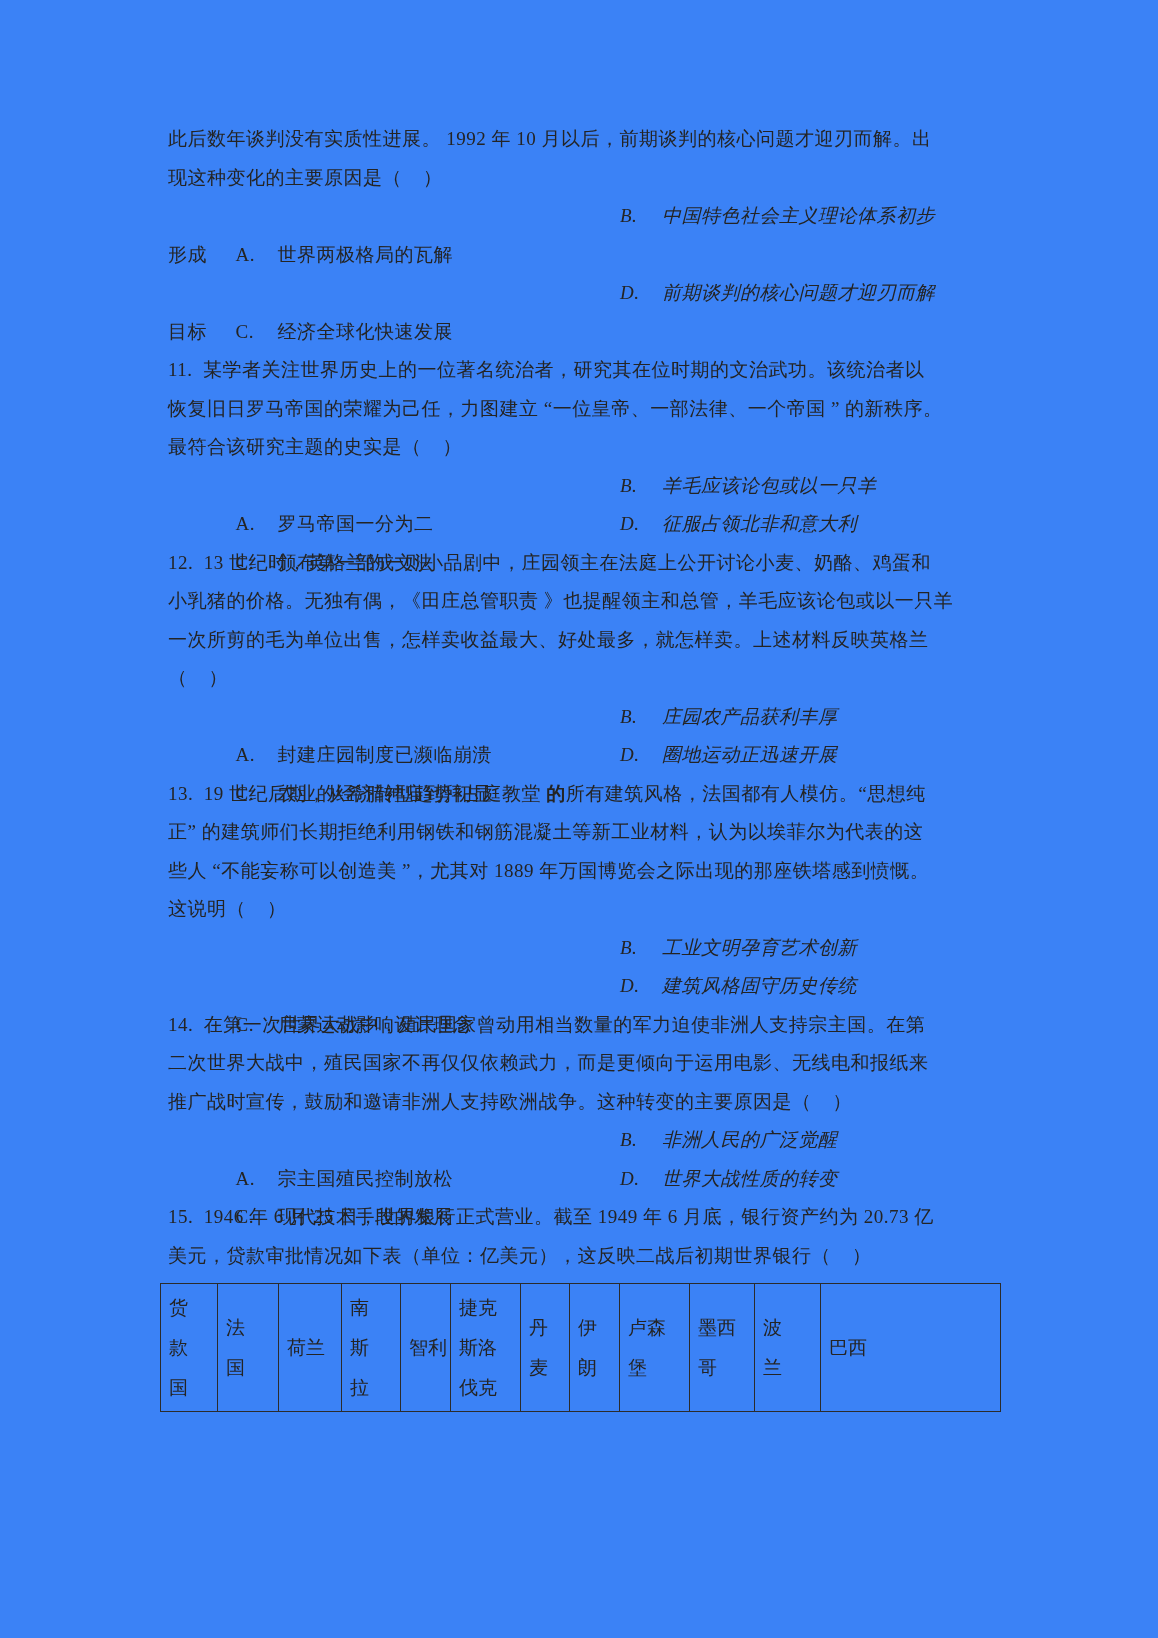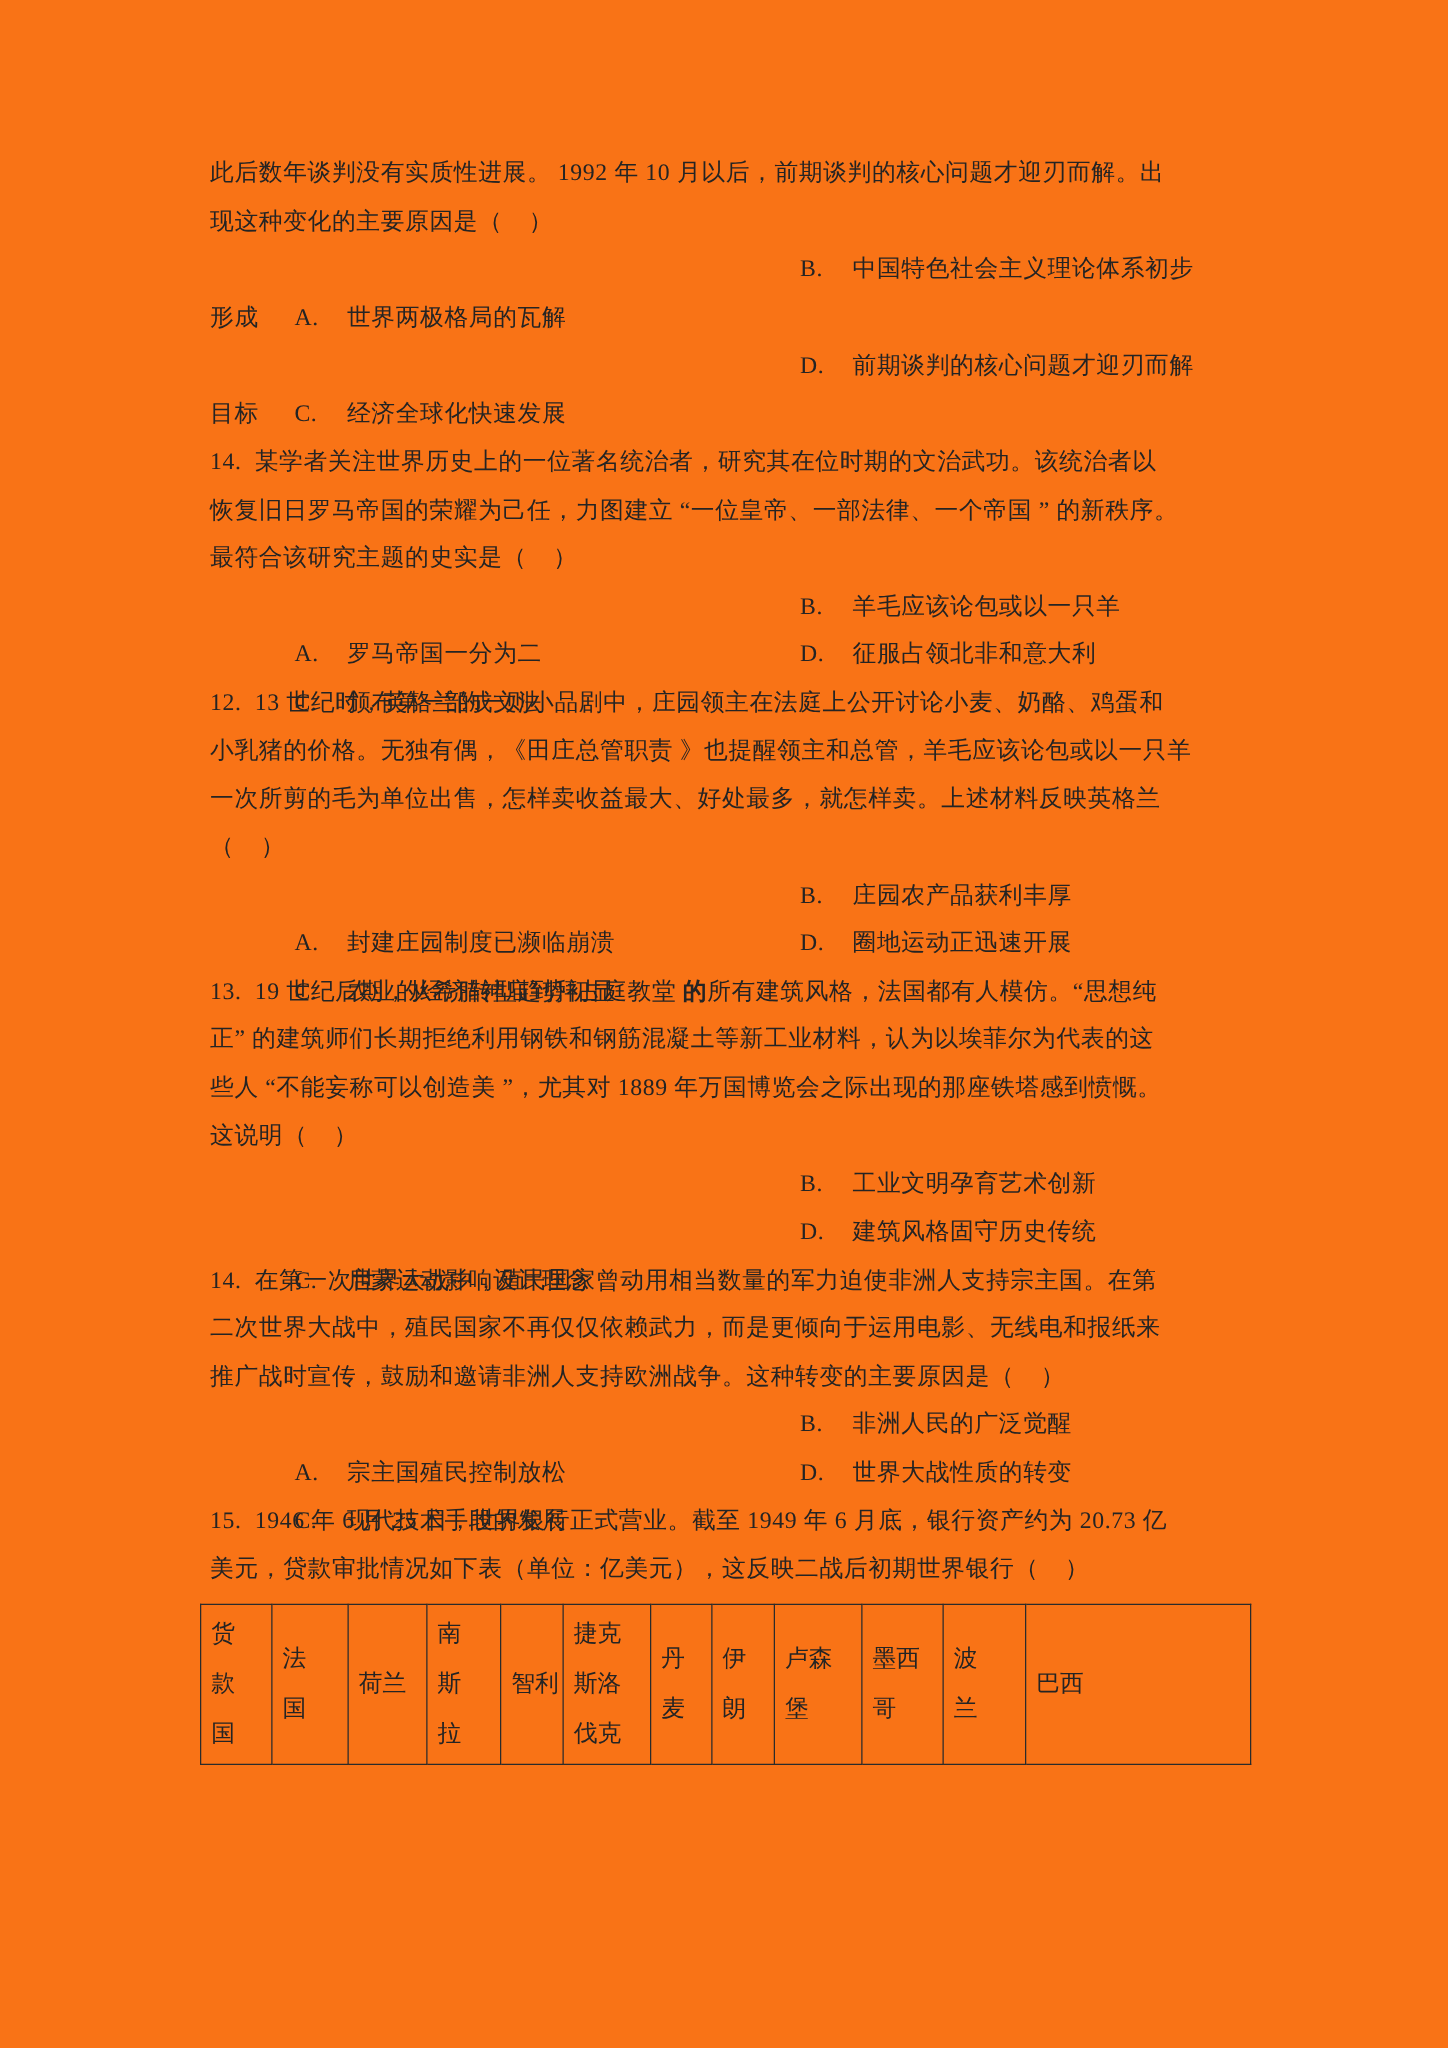--- a/index.html
+++ b/index.html
@@ -4,41 +4,41 @@
 <style>
   html, body {
     margin: 0;
     padding: 0;
     background: #ffffff;
   }
   .page {
     position: relative;
     width: 1158px;
     height: 1638px;
-    background: #f97316;
+    background: #3b82f6;
     overflow: hidden;
     font-family: "Liberation Serif", "DejaVu Serif", serif;
     color: #242424;
   }
   .content {
     position: absolute;
     left: 168px;
     top: 120px;
     width: 835px;
   }
   .line {
     height: 38.5px;
     line-height: 38.5px;
     font-size: 19px;
     letter-spacing: 0.5px;
     white-space: pre;
   }
   .opts { position: relative; }
   .optl { display: inline-block; margin-left: 36px; }
-  .optr { position: absolute; left: 472px; top: 0; }
+  .optr { position: absolute; left: 452px; top: 0; font-style: italic; }
   .lab  { display: inline-block; width: 42px; }
   .bold { font-weight: 700; }
 
   .qtable {
     position: absolute;
     left: 160px;
     top: 1283px;
     width: 840px;
     border-collapse: collapse;
     table-layout: fixed;
@@ -68,21 +68,21 @@
       <span class="optl"><span class="lab">A.</span><span>世界两极格局的瓦解</span></span>
       <span class="optr"><span class="lab">B.</span><span>中国特色社会主义理论体系初步</span></span>
     </div>
     <div class="line">形成</div>
     <div class="line opts">
       <span class="optl"><span class="lab">C.</span><span>经济全球化快速发展</span></span>
       <span class="optr"><span class="lab">D.</span><span>前期谈判的核心问题才迎刃而解</span></span>
     </div>
     <div class="line">目标</div>
 
-    <div class="line">14.  某学者关注世界历史上的一位著名统治者，研究其在位时期的文治武功。该统治者以</div>
+    <div class="line">11.  某学者关注世界历史上的一位著名统治者，研究其在位时期的文治武功。该统治者以</div>
     <div class="line">恢复旧日罗马帝国的荣耀为己任，力图建立 “一位皇帝、一部法律、一个帝国 ” 的新秩序。</div>
     <div class="line">最符合该研究主题的史实是（    ）</div>
     <div class="line opts">
       <span class="optl"><span class="lab">A.</span><span>罗马帝国一分为二</span></span>
       <span class="optr"><span class="lab">B.</span><span>羊毛应该论包或以一只羊</span></span>
     </div>
     <div class="line opts">
       <span class="optl"><span class="lab">C.</span><span>颁布第一部成文法</span></span>
       <span class="optr"><span class="lab">D.</span><span>征服占领北非和意大利</span></span>
     </div>

